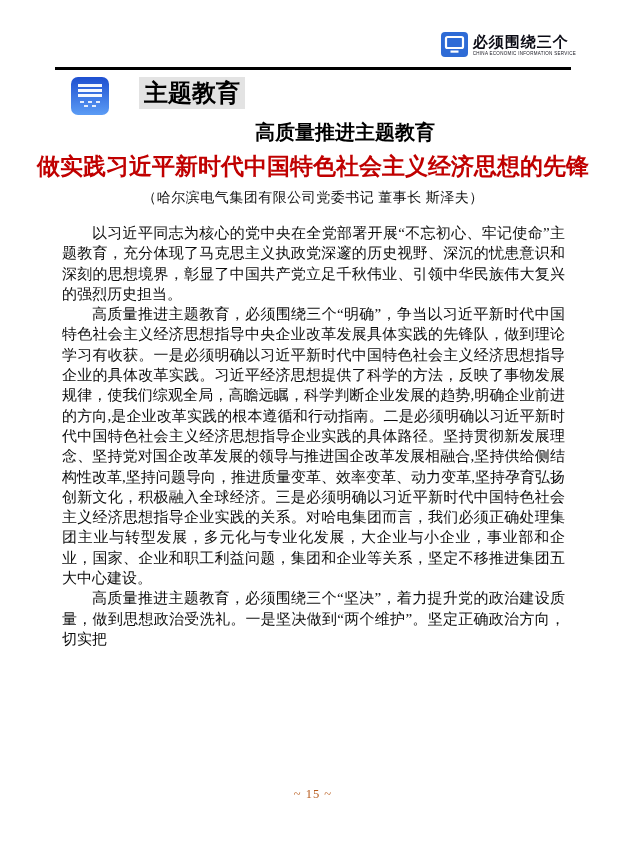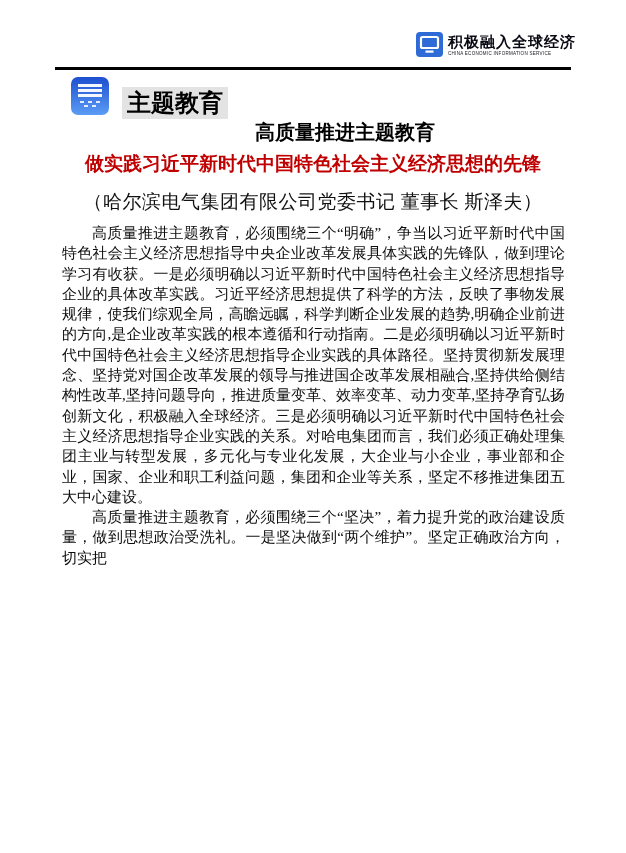--- a/index.html
+++ b/index.html
@@ -22,41 +22,41 @@
     font-weight:bold; font-size:15px; letter-spacing:1px; color:#0a0a14; line-height:19px;
   }
   .brand-sub {
     font-family:"Liberation Sans",sans-serif;
     font-size:4.5px; letter-spacing:.3px; color:#15151f; line-height:6px;
     white-space:nowrap; overflow:hidden; max-width:110px;
   }
   .header-rule { position:absolute; top:67px; left:55px; width:516px; height:2.5px; background:#000; }
 
   
-  .badge-row { position:absolute; top:77px; left:71px; display:flex; align-items:flex-end; gap:13px; }
+  .badge-row { position:absolute; top:77px; left:71px; display:flex; align-items:flex-start; gap:30px; }
   .badge-label {
     font-family:"Liberation Sans","DejaVu Sans",sans-serif;
     font-weight:bold; font-size:24px; color:#000;
     background:#e3e3e3; padding:2px 5px; line-height:28px;
   }
 
   
   .title {
     position:absolute; top:119px; left:0; width:100%; text-align:center;
     font-family:Liberation Mono, monospace;
     font-weight:bold; font-size:20px; color:#000;margin-left:32px;
   }
   .subtitle {
     position:absolute; top:151px; left:0; width:100%; text-align:center;
     font-family:"Liberation Sans","DejaVu Sans",sans-serif;
-    font-weight:bold; font-size:19px;
+    font-weight:bold; font-size:23px;
   }
   .byline {
     position:absolute; top:189px; left:0; width:100%; text-align:center;
-    font-size:19px; color:#111; letter-spacing:.5px;
+    font-size:14px; color:#111; letter-spacing:.5px;
   }
 
   
   .body {
     position:absolute; top:223px; left:62px; width:503px;
     font-size:15px; line-height:20.3px; text-align:justify;
   }
   .body p { margin:0; text-indent:2em; }
   .body p.bold { font-weight:bold; }
 
@@ -74,21 +74,21 @@
   <div class="header">
     <div class="logo">
       <span>
         <svg width="27" height="25" viewBox="0 0 27 25">
           <rect width="27" height="25" rx="4" fill="#2e6bd6"></rect>
           <rect x="5" y="5" width="17" height="11" rx="1.5" fill="none" stroke="#ffffff" stroke-width="2.2"></rect>
           <rect x="9.5" y="18.5" width="8" height="2.2" fill="#ffffff"></rect>
         </svg>
       </span>
       <span class="logo-text">
-        <span class="brand">积极融入全球经济</span>
+        <span class="brand">必须围绕三个</span>
         <span class="brand-sub">CHINA ECONOMIC INFORMATION SERVICE</span>
       </span>
     </div>
   </div>
   <div class="header-rule"></div>
 
   <div class="badge-row">
     <span>
       <svg width="38" height="38" viewBox="0 0 38 38">
         <defs>
@@ -111,18 +111,22 @@
       </svg>
     </span>
     <span class="badge-label" style="background: rgb(227, 227, 227);">主题教育</span>
   </div>
 
   <div class="title">高质量推进主题教育</div>
   <div class="subtitle" style="color: rgb(192, 0, 0);">做实践习近平新时代中国特色社会主义经济思想的先锋</div>
   <div class="byline">（哈尔滨电气集团有限公司党委书记 董事长 斯泽夫）</div>
 
   <div class="body" id="article-body">
+      <p class="">以习近平同志为核心的党中央在全党部署开展“不忘初心、牢记使命”主题教育，充分体现了马克思主义执政党深邃的历史视野、深沉的忧患意识和深刻的思想境界，彰显了中国共产党立足千秋伟业、引领中华民族伟大复兴的强烈历史担当。</p>
       <p class="">高质量推进主题教育，必须围绕三个“明确”，争当以习近平新时代中国特色社会主义经济思想指导中央企业改革发展具体实践的先锋队，做到理论学习有收获。一是必须明确以习近平新时代中国特色社会主义经济思想指导企业的具体改革实践。习近平经济思想提供了科学的方法，反映了事物发展规律，使我们综观全局，高瞻远瞩，科学判断企业发展的趋势,明确企业前进的方向,是企业改革实践的根本遵循和行动指南。二是必须明确以习近平新时代中国特色社会主义经济思想指导企业实践的具体路径。坚持贯彻新发展理念、坚持党对国企改革发展的领导与推进国企改革发展相融合,坚持供给侧结构性改革,坚持问题导向，推进质量变革、效率变革、动力变革,坚持孕育弘扬创新文化，积极融入全球经济。三是必须明确以习近平新时代中国特色社会主义经济思想指导企业实践的关系。对哈电集团而言，我们必须正确处理集团主业与转型发展，多元化与专业化发展，大企业与小企业，事业部和企业，国家、企业和职工利益问题，集团和企业等关系，坚定不移推进集团五大中心建设。</p>
       <p class="">高质量推进主题教育，必须围绕三个“坚决”，着力提升党的政治建设质量，做到思想政治受洗礼。一是坚决做到“两个维护”。坚定正确政治方向，切实把</p>
     </div>
 
+  <div class="footer">
+    <span style="color: rgb(184, 92, 30);">~ 15 ~</span>
+  </div>
 
 </div>
 
 </body></html>

